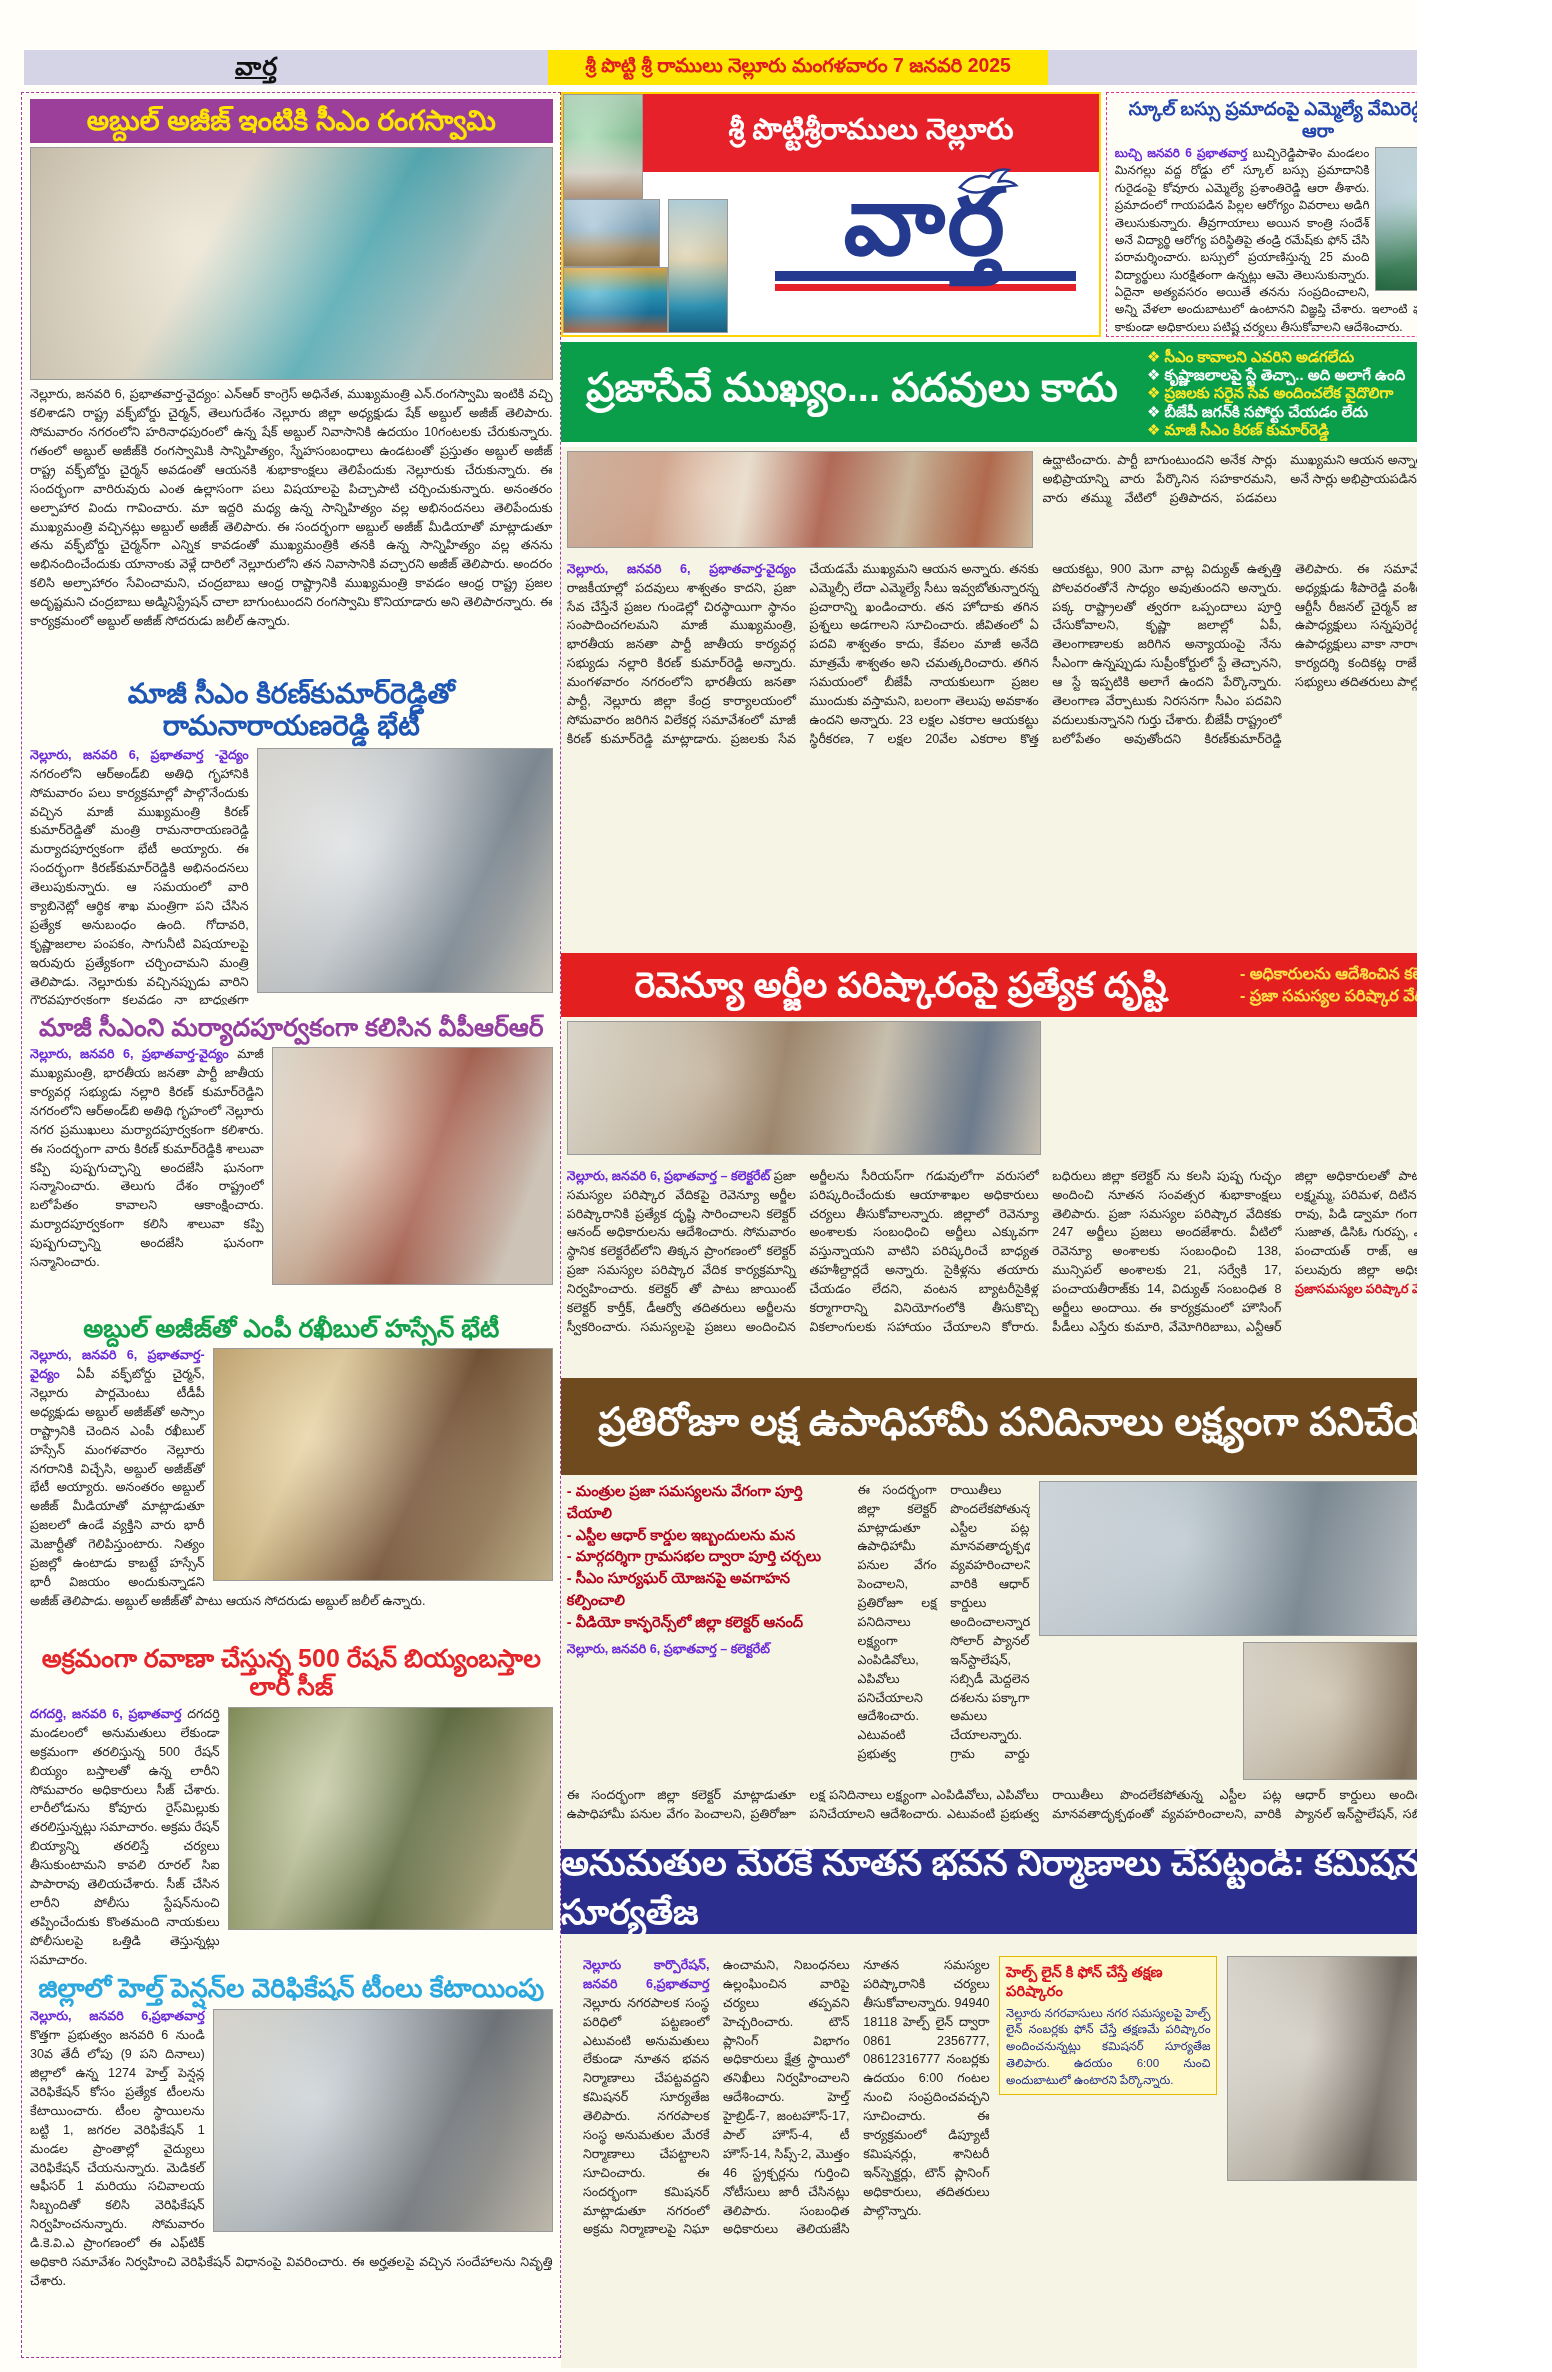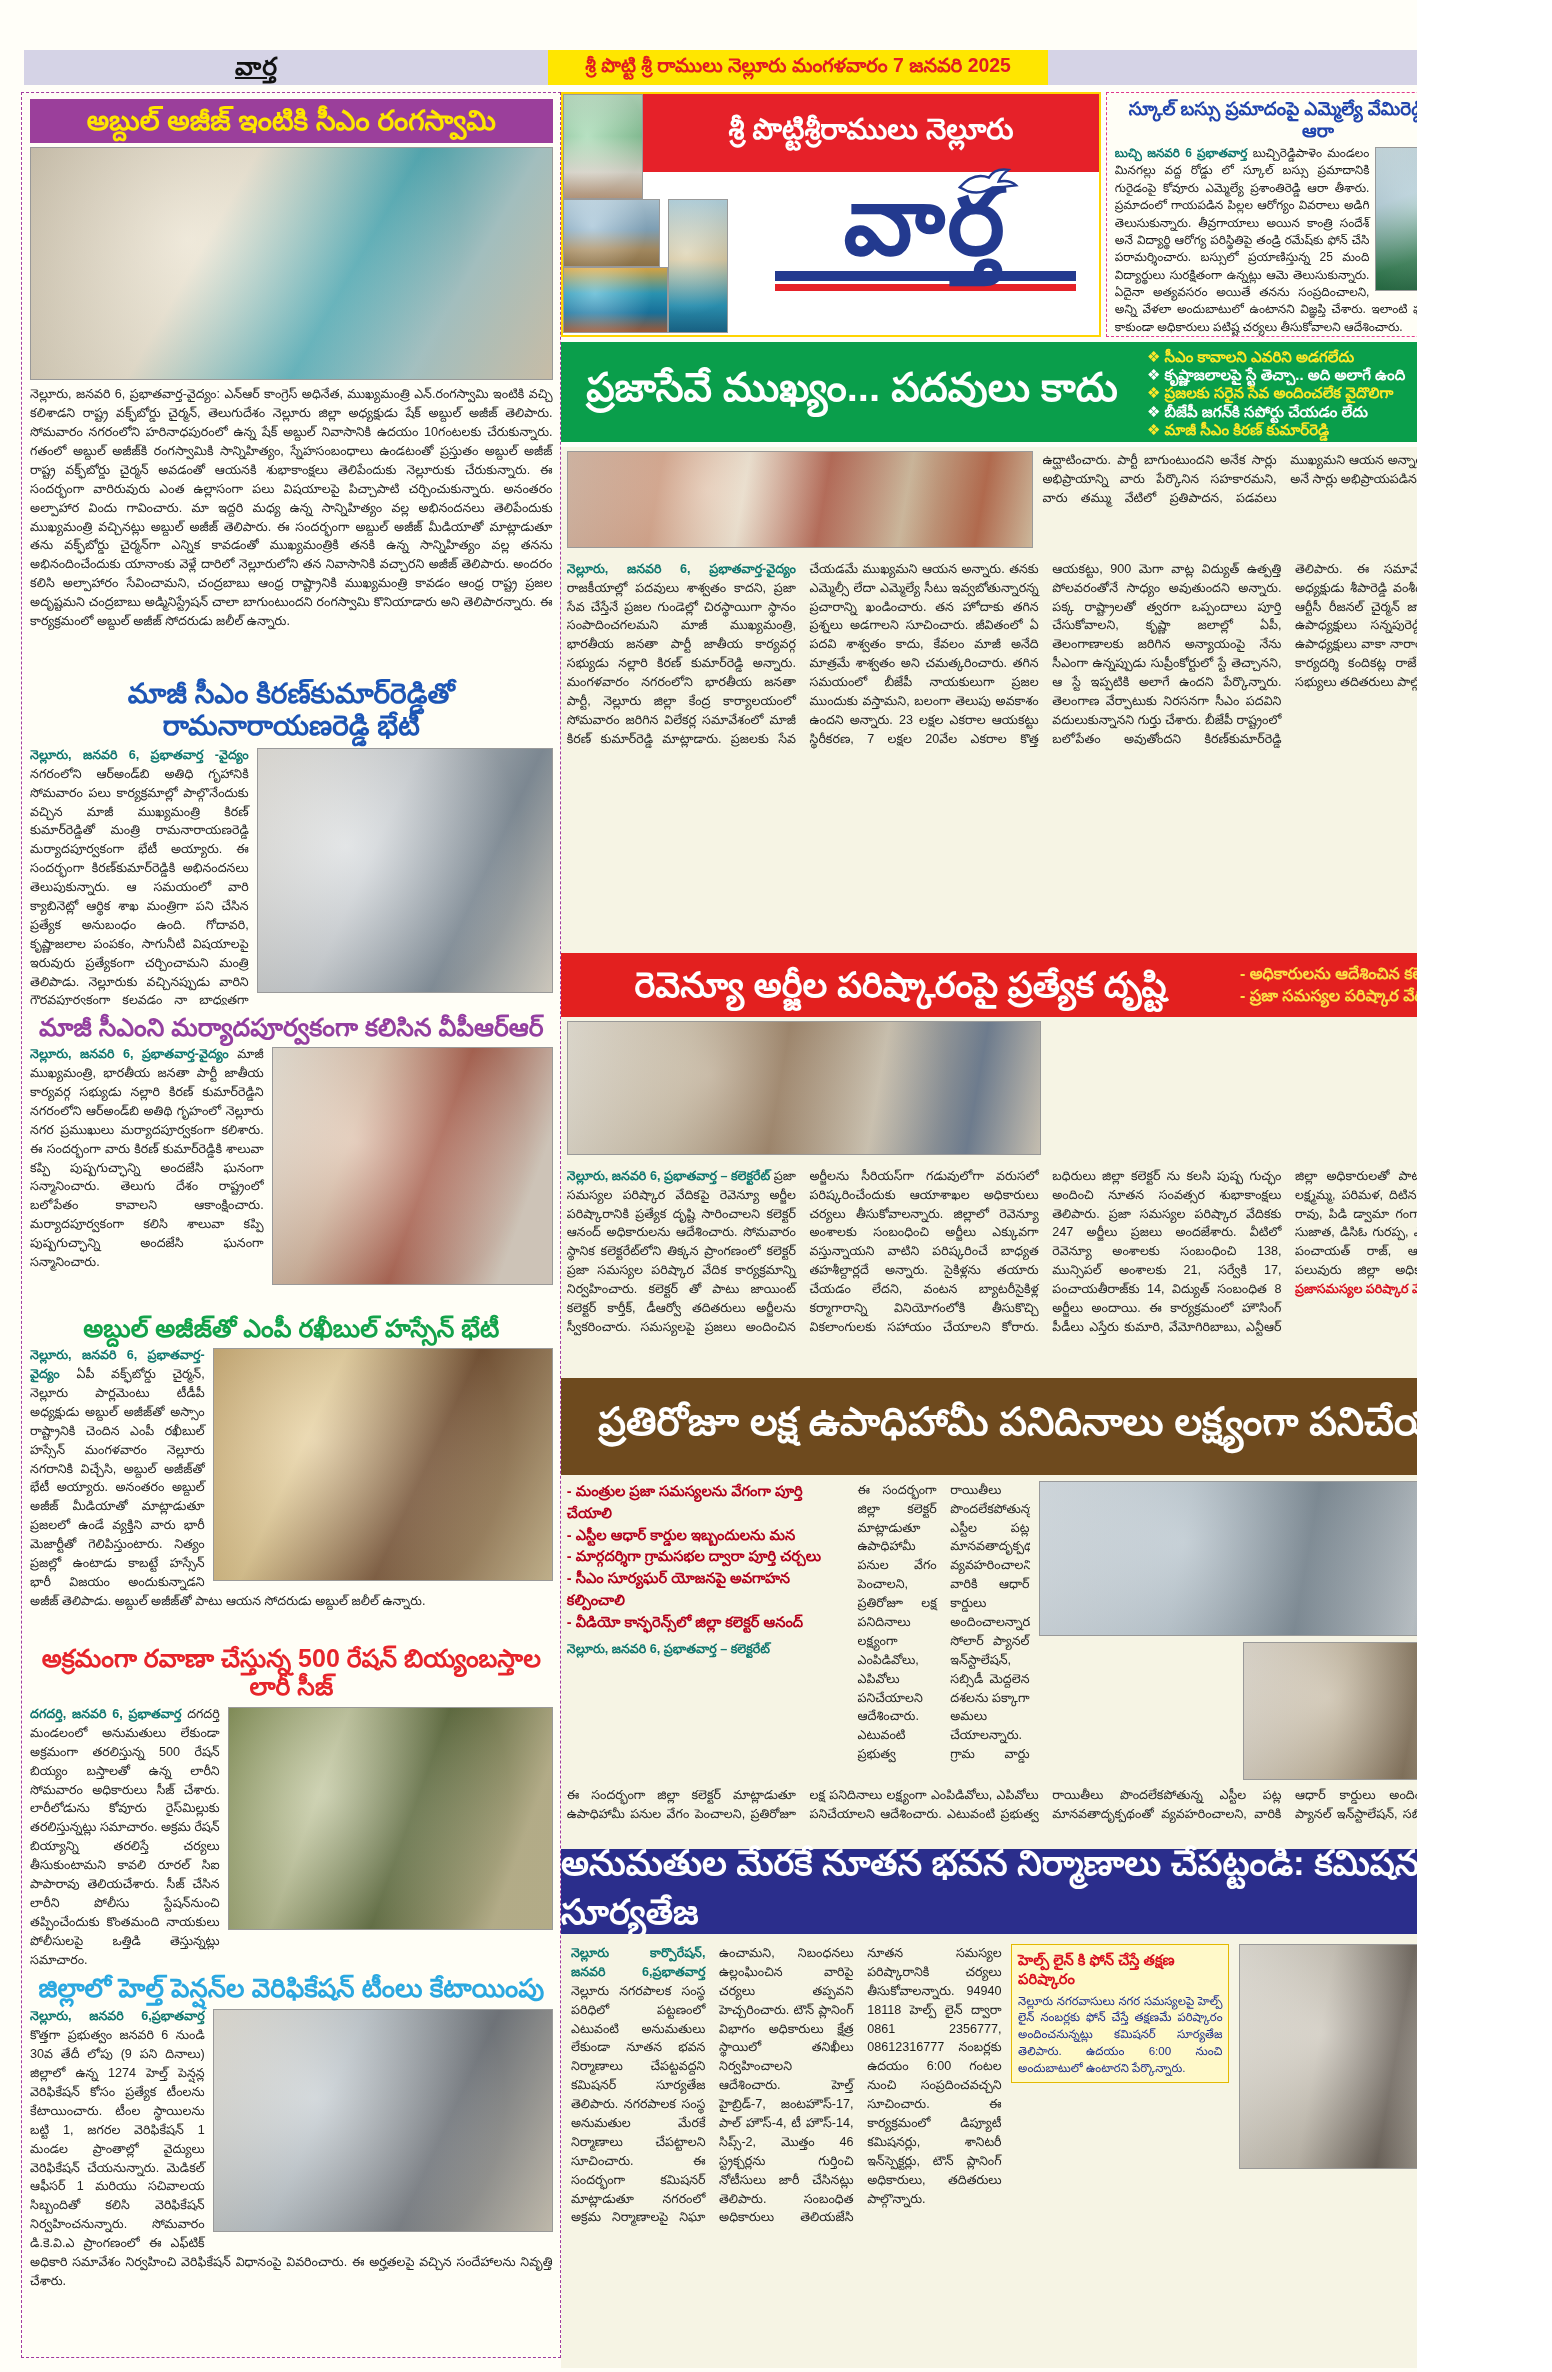--- a/index.html
+++ b/index.html
@@ -19,21 +19,21 @@
   .ph{position:relative;overflow:hidden;border:1px solid #999;}
   .ph::after{content:"";position:absolute;inset:0;background:radial-gradient(circle at 30% 40%, rgba(255,255,255,.35), rgba(0,0,0,.12) 70%);}
   .art{overflow:hidden;}
   .art-h{font-weight:bold;line-height:1.15;text-align:center;margin:7.8px 0 3.9px;}
   .art-h.blue{color:#1e56b5;font-size:28px;}
   .art-h.purple{color:#9440a0;font-size:25px;}
   .art-h.green{color:#13a24a;font-size:25px;}
   .art-h.red{color:#e6252b;font-size:25px;}
   .art-h.cyan{color:#2ba8e0;font-size:26px;}
   .body-txt{font-size:12.6px;line-height:1.5;text-align:justify;color:#222;}
-  .dateline{font-weight:bold;color:#0f766e;}
+  .dateline{font-weight:bold;color:#6d28d9;}
   .fl-r{float:right;margin:1.9px 0 3.9px 7.8px;}
 
   
   .masthead{position:absolute;left:561px;top:92px;width:540px;height:245px;border:2.9px solid #ffd400;background:#fff;}
   .mh-portrait{position:absolute;left:0;top:0;width:80px;height:105px;}
   .mh-red{position:absolute;left:80px;top:0;right:0;height:78px;background:#e62129;color:#fff;display:flex;align-items:center;justify-content:center;font-weight:bold;font-size:29px;}
   .mh-bridge{position:absolute;left:0;top:105px;width:97px;height:68px;}
   .mh-port{position:absolute;left:0;top:173px;width:105px;height:66px;}
   .mh-temple{position:absolute;left:105px;top:105px;width:60px;height:134px;}
   .mh-title{position:absolute;left:194px;top:78px;right:5.8px;bottom:0;text-align:center;}
@@ -217,21 +217,21 @@
           <div class="ph" style="width:281px;height:138px;margin:5.8px 0 0 auto;background:linear-gradient(100deg,#e4ddd0 0%,#b8a98e 35%,#7d6a50 60%,#d5cab5 85%);"></div>
         </div>
       </div>
       <div class="cols4" style="height:56px;margin-top:3.9px;">ఈ సందర్భంగా జిల్లా కలెక్టర్ మాట్లాడుతూ ఉపాధిహామీ పనుల వేగం పెంచాలని, ప్రతిరోజూ లక్ష పనిదినాలు లక్ష్యంగా ఎంపిడివోలు, ఎపివోలు పనిచేయాలని ఆదేశించారు. ఎటువంటి ప్రభుత్వ రాయితీలు పొందలేకపోతున్న ఎస్టీల పట్ల మానవతాదృక్పథంతో వ్యవహరించాలని, వారికి ఆధార్ కార్డులు అందించాలన్నారు. సోలార్ ప్యానల్ ఇన్‌స్టాలేషన్, సబ్సిడీ మెద్దలెన దశలను పక్కాగా అమలు చేయాలన్నారు. గ్రామ వార్డు సచివాలయం పరిధిలో హౌస్ హోల్డ్ సర్వే, దిశగా అధికారులు ప్రత్యేక శ్రద్ధపెట్టాలన్నారు. ఉదయభాస్కర్‌రావు, జిల్లా పంచాయతీ అధికారి తదితరులు పాల్గొన్నారు. మహబూబ్‌వు, పీఎస్ఆర్ ద్వామా, వలువరు వేణుగోపాల్, గంగా భవాని, నాగరాజకుమారి, తదితర అధికారులు పాల్గొన్నారు.</div>
     </div>
 
     <div class="navy-banner" style="top:1507px;">
       <span>అనుమతుల మేరకే నూతన భవన నిర్మాణాలు చేపట్టండి: కమిషనర్ సూర్యతేజ</span>
     </div>
 
-    <div class="sec" style="top:1592px;width:969px;height:434px;padding:10px;">
+    <div class="sec" style="top:1592px;width:969px;height:434px;padding:22px;">
       <div class="row" style="height:422px;">
         <p class="cols3" style="flex:1;margin:0;"><span class="dateline">నెల్లూరు కార్పొరేషన్, జనవరి 6,ప్రభాతవార్త</span> <span>నెల్లూరు నగరపాలక సంస్థ పరిధిలో పట్టణంలో ఎటువంటి అనుమతులు లేకుండా నూతన భవన నిర్మాణాలు చేపట్టవద్దని కమిషనర్ సూర్యతేజ తెలిపారు. నగరపాలక సంస్థ అనుమతుల మేరకే నిర్మాణాలు చేపట్టాలని సూచించారు. ఈ సందర్భంగా కమిషనర్ మాట్లాడుతూ నగరంలో అక్రమ నిర్మాణాలపై నిఘా ఉంచామని, నిబంధనలు ఉల్లంఘించిన వారిపై చర్యలు తప్పవని హెచ్చరించారు. టౌన్ ప్లానింగ్ విభాగం అధికారులు క్షేత్ర స్థాయిలో తనిఖీలు నిర్వహించాలని ఆదేశించారు. హెల్త్ హైబ్రిడ్-7, జంటహౌస్-17, పాల్ హౌస్-4, టీ హౌస్-14, సిప్స్-2, మొత్తం 46 స్ట్రక్చర్లను గుర్తించి నోటీసులు జారీ చేసినట్లు తెలిపారు. సంబంధిత అధికారులు తెలియజేసి నూతన సమస్యల పరిష్కారానికి చర్యలు తీసుకోవాలన్నారు. 94940 18118 హెల్ప్ లైన్ ద్వారా 0861 2356777, 08612316777 నంబర్లకు ఉదయం 6:00 గంటల నుంచి సంప్రదించవచ్చని సూచించారు. ఈ కార్యక్రమంలో డిప్యూటీ కమిషనర్లు, శానిటరీ ఇన్‌స్పెక్టర్లు, టౌన్ ప్లానింగ్ అధికారులు, తదితరులు పాల్గొన్నారు.</span></p>
         <div style="flex:0 0 218px;">
           <div class="ybox">
             <div class="yt">హెల్ప్ లైన్ కి ఫోన్ చేస్తే తక్షణ పరిష్కారం</div>
             <div class="yb">నెల్లూరు నగరవాసులు నగర సమస్యలపై హెల్ప్ లైన్ నంబర్లకు ఫోన్ చేస్తే తక్షణమే పరిష్కారం అందించనున్నట్లు కమిషనర్ సూర్యతేజ తెలిపారు. ఉదయం 6:00 నుంచి అందుబాటులో ఉంటారని పేర్కొన్నారు.</div>
           </div>
         </div>
         <div style="flex:0 0 281px;">
           <div class="ph" style="width:281px;height:225px;background:linear-gradient(100deg,#e8e4da 0%,#c3bcae 30%,#6b6258 55%,#d8d2c6 80%,#8f867a 100%);"></div>

